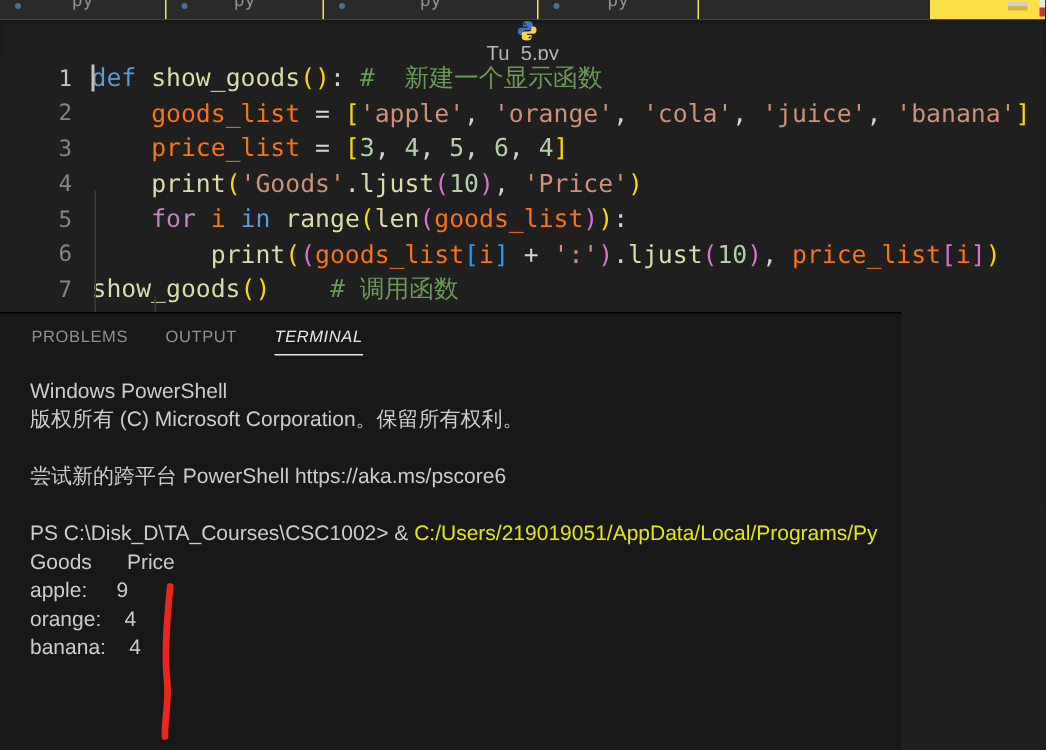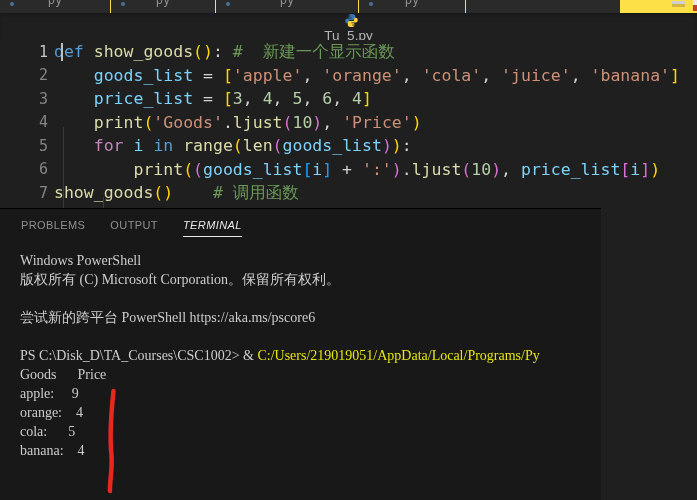--- a/index.html
+++ b/index.html
@@ -26,39 +26,39 @@
               box-shadow:0 2px 3px rgba(0,0,0,.25) inset;flex-direction:column;}
   .breadcrumb .bc-icon{margin:0 5px 0 10px;display:flex;align-items:center;}
   .bc-sep{color:#7f7f7f;margin:0 6px;font-size:15px;line-height:1;}
   .bc-item{cursor:default;}
   
   .editor{position:absolute;left:0;top:40px;width:697px;height:168px;background:#1f1f1f;
           font-family:"DejaVu Sans Mono",monospace;font-size:16.5px;}
   .code-line{height:23.5px;display:flex;align-items:center;white-space:pre;}
   .lnum{flex:none;width:48px;text-align:right;color:#858585;font-size:15px;}
   .lnum.active{color:#c6c6c6;}
-  .code-text{margin-left:6px;white-space:pre;}
+  .code-text{margin-left:13px;white-space:pre;}
   .tok{white-space:pre;}
   .tok.kw{color:#569cd6}.tok.kw2{color:#c586c0}.tok.fn{color:#dcdcaa}
-  .tok.var{color:#7dd3fc}.tok.str{color:#ce9178}.tok.num{color:#b5cea8}
+  .tok.var{color:#f97316}.tok.str{color:#ce9178}.tok.num{color:#b5cea8}
   .tok.cm{color:#6a9955}.tok.fg{color:#d4d4d4}
   .tok.b1{color:#ffd700}.tok.b2{color:#da70d6}.tok.b3{color:#179fff}
   .cursor{position:absolute;left:61px;top:43px;width:2px;height:18px;background:#bfbfbf;}
   .iguide{position:absolute;width:1px;background:#3b3b3b;}
   .g1{left:63px;top:87px;height:118px;}   
   .g2{left:103px;top:157px;height:24px;}  
   
   .panel{position:absolute;left:0;top:208px;width:601px;height:292px;background:#181818;
          border-top:1px solid #000;}
   .panel-tabs{display:flex;gap:25px;margin-left:21px;height:38px;align-items:center;}
   .ptab{font-size:11px;letter-spacing:.4px;color:#8f8f8f;padding-bottom:5px;
         border-bottom:1px solid transparent;cursor:default;}
   .ptab.active{color:#e7e7e7;border-bottom-color:#e7e7e7;font-style:italic;}
   .terminal{position:absolute;left:20px;top:42px;right:0;bottom:0;
-            font-family:Liberation Serif, serif;font-size:14px;color:#cccccc;}
+            font-family:Liberation Sans, sans-serif;font-size:14px;color:#cccccc;}
   .t-line{height:19px;line-height:19px;white-space:pre;overflow:hidden;}
   .seg-fg{color:#cccccc}.seg-yellow{color:#e5e510}
   
   .overlay{position:absolute;inset:0;pointer-events:none;}
 </style>
 </head>
 <body>
 
 <div class="screen">
 
@@ -132,21 +132,20 @@
     <div class="terminal">
         <div class="t-line"><span class="seg-fg">Windows PowerShell</span></div>
         <div class="t-line"><span class="seg-fg">版权所有 (C) Microsoft Corporation。保留所有权利。</span></div>
         <div class="t-line">&nbsp;</div>
         <div class="t-line"><span class="seg-fg">尝试新的跨平台 PowerShell https://aka.ms/pscore6</span></div>
         <div class="t-line">&nbsp;</div>
         <div class="t-line"><span class="seg-fg">PS C:\Disk_D\TA_Courses\CSC1002&gt; &amp; </span><span class="seg-yellow">C:/Users/219019051/AppData/Local/Programs/Py</span></div>
         <div class="t-line"><span class="seg-fg">Goods      Price</span></div>
         <div class="t-line"><span class="seg-fg">apple:     9</span></div>
         <div class="t-line"><span class="seg-fg">orange:    4</span></div>
-        <div class="t-line"><span class="seg-fg">cola:      5</span></div>
         <div class="t-line"><span class="seg-fg">banana:    4</span></div>
       </div>
   </div>
 
   <svg class="overlay" width="697" height="500" viewBox="0 0 697 500">
     <path d="M113.5 391 C 111 415, 109.5 438, 111.5 455 C 112.5 470, 109.5 482, 110 491" fill="none" stroke="#e8281e" stroke-width="4.5" stroke-linecap="round"></path>
   </svg>
 
 </div>
 

